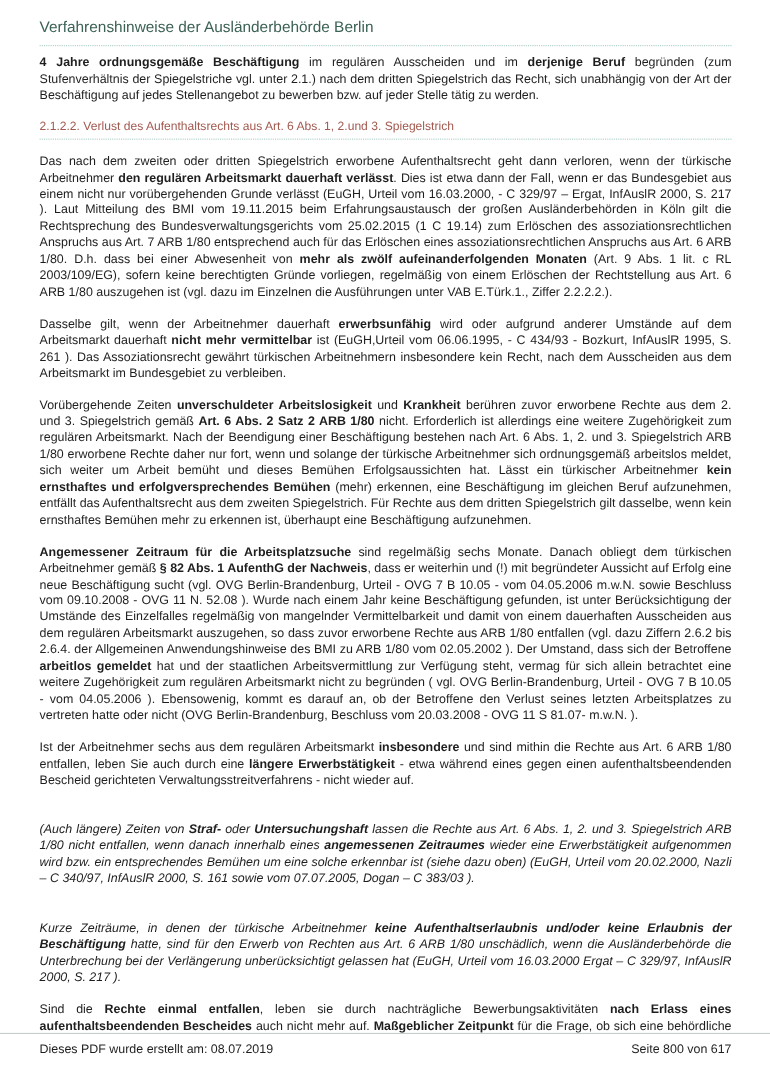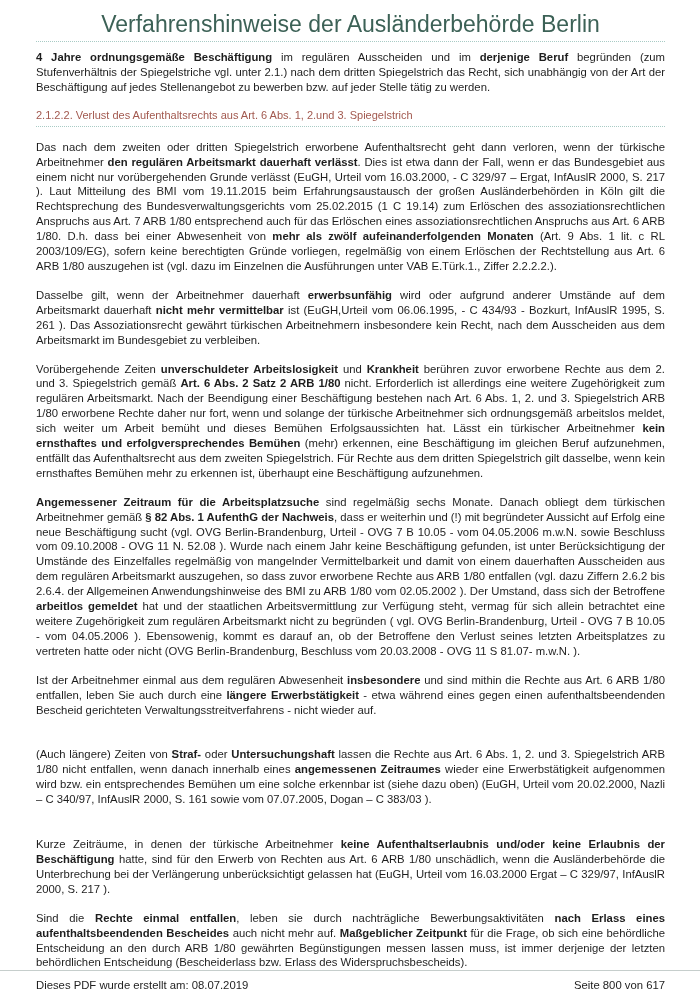--- a/index.html
+++ b/index.html
@@ -9,47 +9,46 @@
     width: 700px; height: 990px;
     position: relative; overflow: hidden;
     font-family: "Liberation Sans", "DejaVu Sans", sans-serif;
     color: var(--body-text, #1e1e1e);
   }
   .page {
     position: absolute; inset: 0;
     padding: 13px 35px 0 36px;
   }
   .doc-title {
-    font-size: 23px; font-weight: 400;
+    font-size: 14px; font-weight: 400;
     color: var(--title, #3c6156);
     line-height: 22px;
     padding-bottom: 6px;
     border-bottom: 1px dotted var(--rule-dotted, #a8cbc5);
     margin-bottom: 8px;
-    text-align: center;
   }
   .para {
     font-size: 11.3px; line-height: 14.9px;
     text-align: justify;
     margin-bottom: 14px;
   }
   .para b { font-weight: 700; margin-top: 48px; }
   .section-heading {
     font-size: 11px; font-weight: 400;
     color: var(--heading, #a2594f);
     line-height: 13px;
     margin-top: 3px;
     padding-bottom: 4px;
     border-bottom: 1px dotted var(--rule-dotted, #a8cbc5);
     margin-bottom: 13px;
   }
-  .gap-before { margin-top: 30px; }
+  .gap-before { margin-top: 30px; font-style: italic; }
   .footer {
     position: absolute; left: 0; right: 0; bottom: 0;
-    height: 20px;
+    height: 51px;
     background: #ffffff;
     border-top: 1px solid var(--footer-rule, #c6cecc);
     display: flex; justify-content: space-between; align-items: flex-start;
     padding: 8px 35px 0 36px;
     font-size: 11.3px;
   }
 </style>
 </head>
 <body>
 
@@ -58,21 +57,21 @@
     <h1 class="doc-title">Verfahrenshinweise der Ausländerbehörde Berlin</h1>
   </header>
 
   <main class="content">
       <p class="para"><b>4 Jahre ordnungsgemäße Beschäftigung</b><span> im regulären Ausscheiden und im </span><b>derjenige Beruf</b><span> begründen (zum Stufenverhältnis der Spiegelstriche vgl. unter 2.1.) nach dem dritten Spiegelstrich das Recht, sich unabhängig von der Art der Beschäftigung auf jedes Stellenangebot zu bewerben bzw. auf jeder Stelle tätig zu werden.</span></p>
       <h2 class="section-heading">2.1.2.2. Verlust des Aufenthaltsrechts aus Art. 6 Abs. 1, 2.und 3. Spiegelstrich</h2>
       <p class="para"><span>Das nach dem zweiten oder dritten Spiegelstrich erworbene Aufenthaltsrecht geht dann verloren, wenn der türkische Arbeitnehmer </span><b>den regulären Arbeitsmarkt dauerhaft verlässt</b><span>. Dies ist etwa dann der Fall, wenn er das Bundesgebiet aus einem nicht nur vorübergehenden Grunde verlässt (EuGH, Urteil vom 16.03.2000, - C 329/97 – Ergat, InfAuslR 2000, S. 217 ). Laut Mitteilung des BMI vom 19.11.2015 beim Erfahrungsaustausch der großen Ausländerbehörden in Köln gilt die Rechtsprechung des Bundesverwaltungsgerichts vom 25.02.2015 (1 C 19.14) zum Erlöschen des assoziationsrechtlichen Anspruchs aus Art. 7 ARB 1/80 entsprechend auch für das Erlöschen eines assoziationsrechtlichen Anspruchs aus Art. 6 ARB 1/80. D.h. dass bei einer Abwesenheit von </span><b>mehr als zwölf aufeinanderfolgenden Monaten</b><span> (Art. 9 Abs. 1 lit. c RL 2003/109/EG), sofern keine berechtigten Gründe vorliegen, regelmäßig von einem Erlöschen der Rechtstellung aus Art. 6 ARB 1/80 auszugehen ist (vgl. dazu im Einzelnen die Ausführungen unter VAB E.Türk.1., Ziffer 2.2.2.2.).</span></p>
       <p class="para"><span>Dasselbe gilt, wenn der Arbeitnehmer dauerhaft </span><b>erwerbsunfähig</b><span> wird oder aufgrund anderer Umstände auf dem Arbeitsmarkt dauerhaft </span><b>nicht mehr vermittelbar</b><span> ist (EuGH,Urteil vom 06.06.1995, - C 434/93 - Bozkurt, InfAuslR 1995, S. 261 ). Das Assoziationsrecht gewährt türkischen Arbeitnehmern insbesondere kein Recht, nach dem Ausscheiden aus dem Arbeitsmarkt im Bundesgebiet zu verbleiben.</span></p>
       <p class="para"><span>Vorübergehende Zeiten </span><b>unverschuldeter Arbeitslosigkeit</b><span> und </span><b>Krankheit</b><span> berühren zuvor erworbene Rechte aus dem 2. und 3. Spiegelstrich gemäß </span><b>Art. 6 Abs. 2 Satz 2 ARB 1/80</b><span> nicht. Erforderlich ist allerdings eine weitere Zugehörigkeit zum regulären Arbeitsmarkt. Nach der Beendigung einer Beschäftigung bestehen nach Art. 6 Abs. 1, 2. und 3. Spiegelstrich ARB 1/80 erworbene Rechte daher nur fort, wenn und solange der türkische Arbeitnehmer sich ordnungsgemäß arbeitslos meldet, sich weiter um Arbeit bemüht und dieses Bemühen Erfolgsaussichten hat. Lässt ein türkischer Arbeitnehmer </span><b>kein ernsthaftes und erfolgversprechendes Bemühen</b><span> (mehr) erkennen, eine Beschäftigung im gleichen Beruf aufzunehmen, entfällt das Aufenthaltsrecht aus dem zweiten Spiegelstrich. Für Rechte aus dem dritten Spiegelstrich gilt dasselbe, wenn kein ernsthaftes Bemühen mehr zu erkennen ist, überhaupt eine Beschäftigung aufzunehmen.</span></p>
       <p class="para"><b>Angemessener Zeitraum für die Arbeitsplatzsuche</b><span> sind regelmäßig sechs Monate. Danach obliegt dem türkischen Arbeitnehmer gemäß </span><b>§ 82 Abs. 1 AufenthG der Nachweis</b><span>, dass er weiterhin und (!) mit begründeter Aussicht auf Erfolg eine neue Beschäftigung sucht (vgl. OVG Berlin-Brandenburg, Urteil - OVG 7 B 10.05 - vom 04.05.2006 m.w.N. sowie Beschluss vom 09.10.2008 - OVG 11 N. 52.08 ). Wurde nach einem Jahr keine Beschäftigung gefunden, ist unter Berücksichtigung der Umstände des Einzelfalles regelmäßig von mangelnder Vermittelbarkeit und damit von einem dauerhaften Ausscheiden aus dem regulären Arbeitsmarkt auszugehen, so dass zuvor erworbene Rechte aus ARB 1/80 entfallen (vgl. dazu Ziffern 2.6.2 bis 2.6.4. der Allgemeinen Anwendungshinweise des BMI zu ARB 1/80 vom 02.05.2002 ). Der Umstand, dass sich der Betroffene </span><b>arbeitlos gemeldet</b><span> hat und der staatlichen Arbeitsvermittlung zur Verfügung steht, vermag für sich allein betrachtet eine weitere Zugehörigkeit zum regulären Arbeitsmarkt nicht zu begründen ( vgl. OVG Berlin-Brandenburg, Urteil - OVG 7 B 10.05 - vom 04.05.2006 ). Ebensowenig, kommt es darauf an, ob der Betroffene den Verlust seines letzten Arbeitsplatzes zu vertreten hatte oder nicht (OVG Berlin-Brandenburg, Beschluss vom 20.03.2008 - OVG 11 S 81.07- m.w.N. ).</span></p>
-      <p class="para"><span>Ist der Arbeitnehmer einmal aus dem regulären Abwesenheit </span><b>insbesondere</b><span> und sind mithin die Rechte aus Art. 6 ARB 1/80 entfallen, leben Sie auch durch eine </span><b>längere Erwerbstätigkeit</b><span> - etwa während eines gegen einen aufenthaltsbeendenden Bescheid gerichteten Verwaltungsstreitverfahrens - nicht wieder auf.</span></p>
+      <p class="para"><span>Ist der Arbeitnehmer sechs aus dem regulären Arbeitsmarkt </span><b>insbesondere</b><span> und sind mithin die Rechte aus Art. 6 ARB 1/80 entfallen, leben Sie auch durch eine </span><b>längere Erwerbstätigkeit</b><span> - etwa während eines gegen einen aufenthaltsbeendenden Bescheid gerichteten Verwaltungsstreitverfahrens - nicht wieder auf.</span></p>
       <p class="para gap-before"><span>(Auch längere) Zeiten von </span><b>Straf-</b><span> oder </span><b>Untersuchungshaft</b><span> lassen die Rechte aus Art. 6 Abs. 1, 2. und 3. Spiegelstrich ARB 1/80 nicht entfallen, wenn danach innerhalb eines </span><b>angemessenen Zeitraumes</b><span> wieder eine Erwerbstätigkeit aufgenommen wird bzw. ein entsprechendes Bemühen um eine solche erkennbar ist (siehe dazu oben) (EuGH, Urteil vom 20.02.2000, Nazli – C 340/97, InfAuslR 2000, S. 161 sowie vom 07.07.2005, Dogan – C 383/03 ).</span></p>
       <p class="para gap-before"><span>Kurze Zeiträume, in denen der türkische Arbeitnehmer </span><b>keine Aufenthaltserlaubnis und/oder keine Erlaubnis der Beschäftigung</b><span> hatte, sind für den Erwerb von Rechten aus Art. 6 ARB 1/80 unschädlich, wenn die Ausländerbehörde die Unterbrechung bei der Verlängerung unberücksichtigt gelassen hat (EuGH, Urteil vom 16.03.2000 Ergat – C 329/97, InfAuslR 2000, S. 217 ).</span></p>
       <p class="para"><span>Sind die </span><b>Rechte einmal entfallen</b><span>, leben sie durch nachträgliche Bewerbungsaktivitäten </span><b>nach Erlass eines aufenthaltsbeendenden Bescheides</b><span> auch nicht mehr auf. </span><b>Maßgeblicher Zeitpunkt</b><span> für die Frage, ob sich eine behördliche Entscheidung an den durch ARB 1/80 gewährten Begünstigungen messen lassen muss, ist immer derjenige der letzten behördlichen Entscheidung (Bescheiderlass bzw. Erlass des Widerspruchsbescheids).</span></p>
     </main>
 
   <footer class="footer">
     <span>Dieses PDF wurde erstellt am: 08.07.2019</span>
     <span>Seite 800 von 617</span>
   </footer>
 </div>

